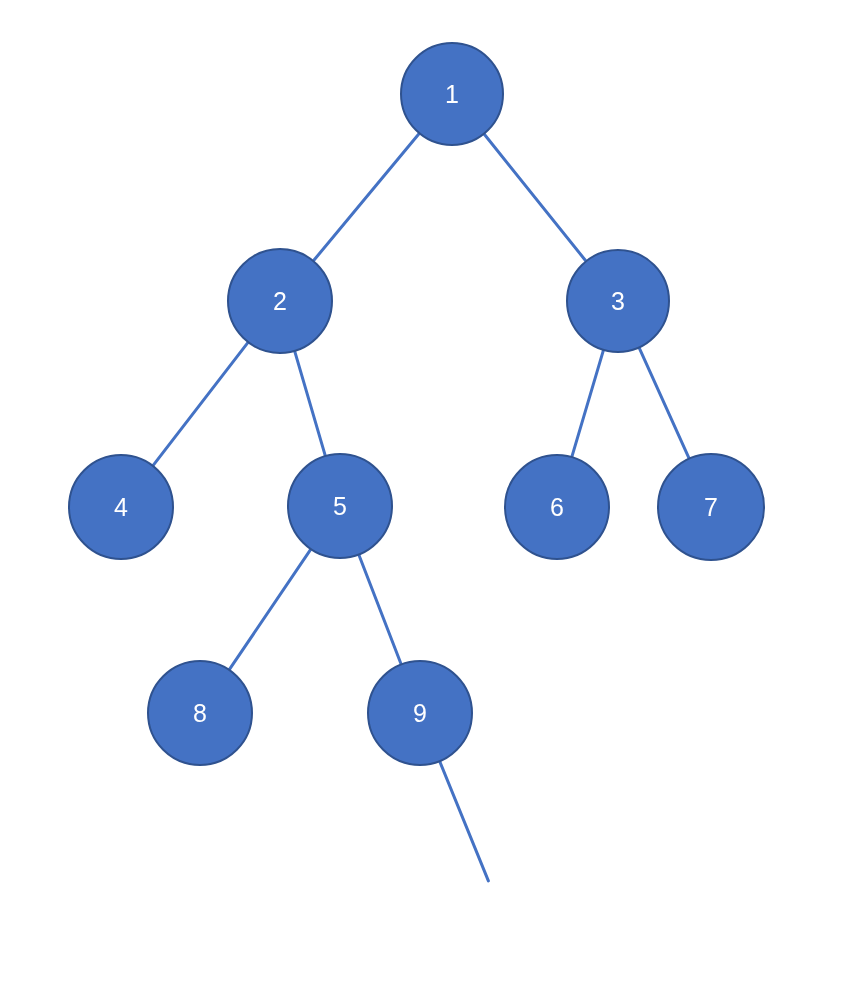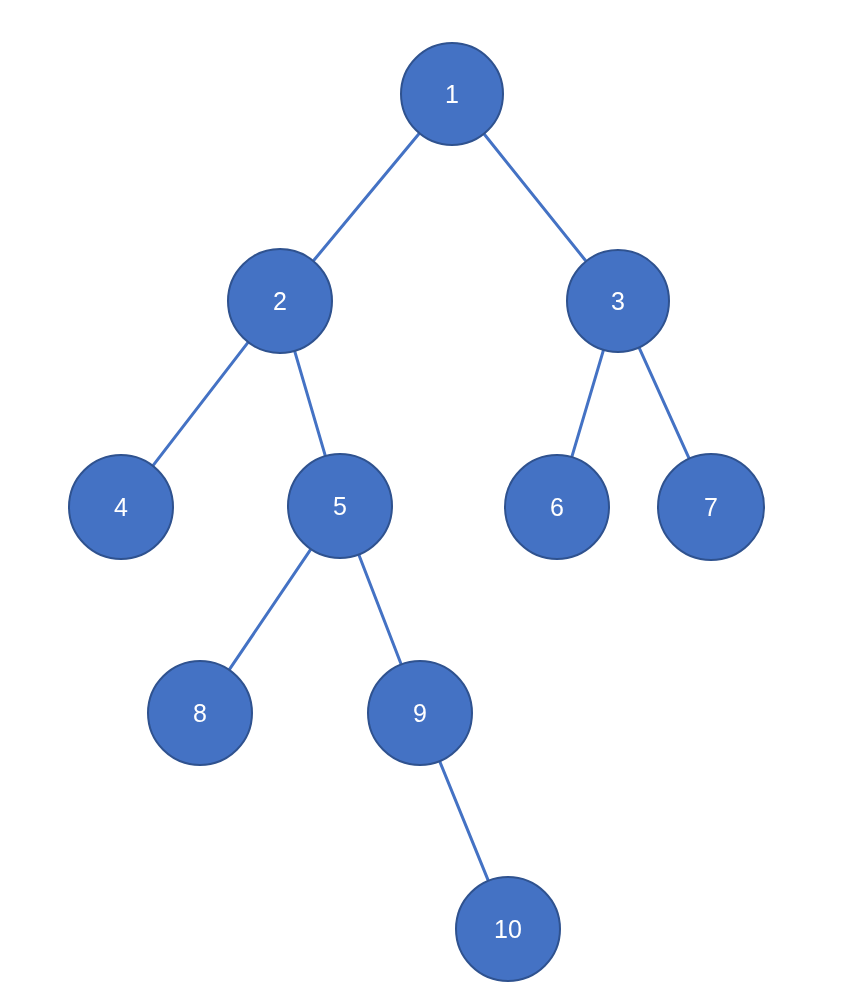--- a/index.html
+++ b/index.html
@@ -86,17 +86,14 @@
       </div>
       <div class="tree-node" style="left: 657px; top: 453px; width: 108px; height: 108px; background: rgb(68, 114, 196); border: 2px solid rgb(47, 82, 143);">
         <span class="node-label" style="color: rgb(255, 255, 255);">7</span>
       </div>
       <div class="tree-node" style="left: 147px; top: 660px; width: 106px; height: 106px; background: rgb(68, 114, 196); border: 2px solid rgb(47, 82, 143);">
         <span class="node-label" style="color: rgb(255, 255, 255);">8</span>
       </div>
       <div class="tree-node" style="left: 367px; top: 660px; width: 106px; height: 106px; background: rgb(68, 114, 196); border: 2px solid rgb(47, 82, 143);">
         <span class="node-label" style="color: rgb(255, 255, 255);">9</span>
       </div>
-      <div class="tree-node" style="left: 455px; top: 876px; width: 106px; height: 106px; background: rgb(68, 114, 196); border: 2px solid rgb(47, 82, 143);">
-        <span class="node-label" style="color: rgb(255, 255, 255);">10</span>
-      </div>
     </div>
 </div>
 
 </body></html>

